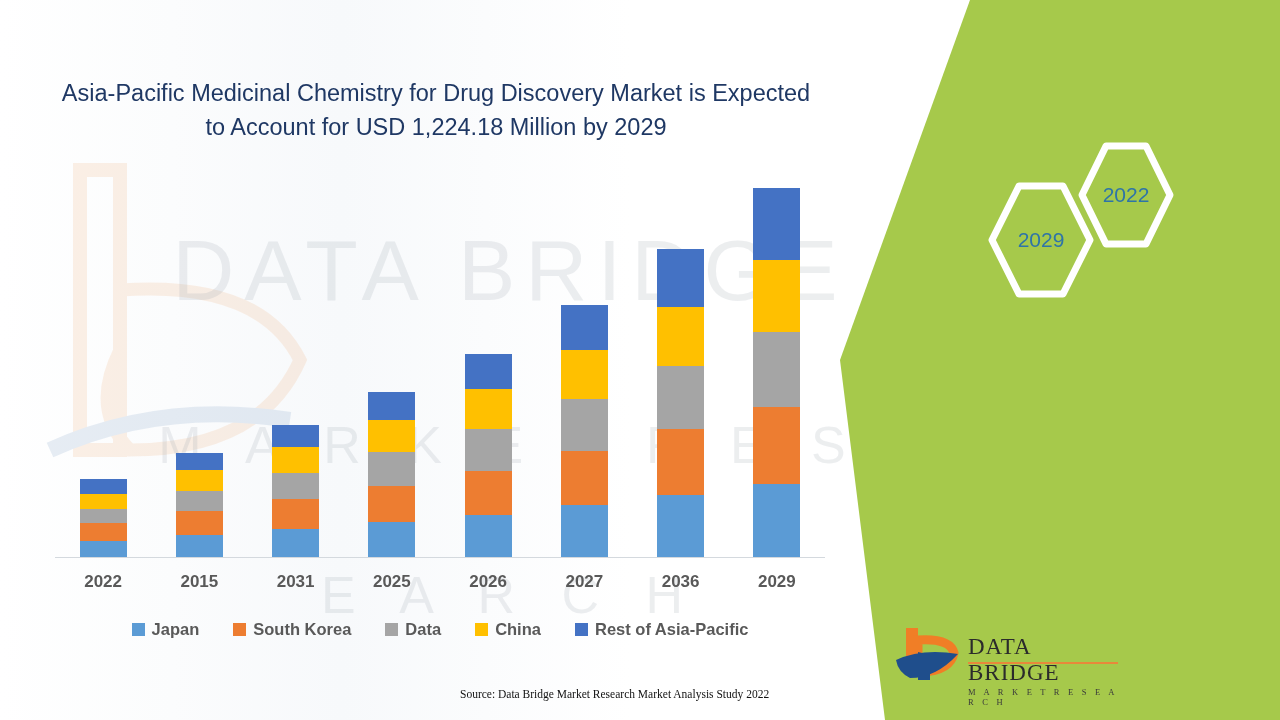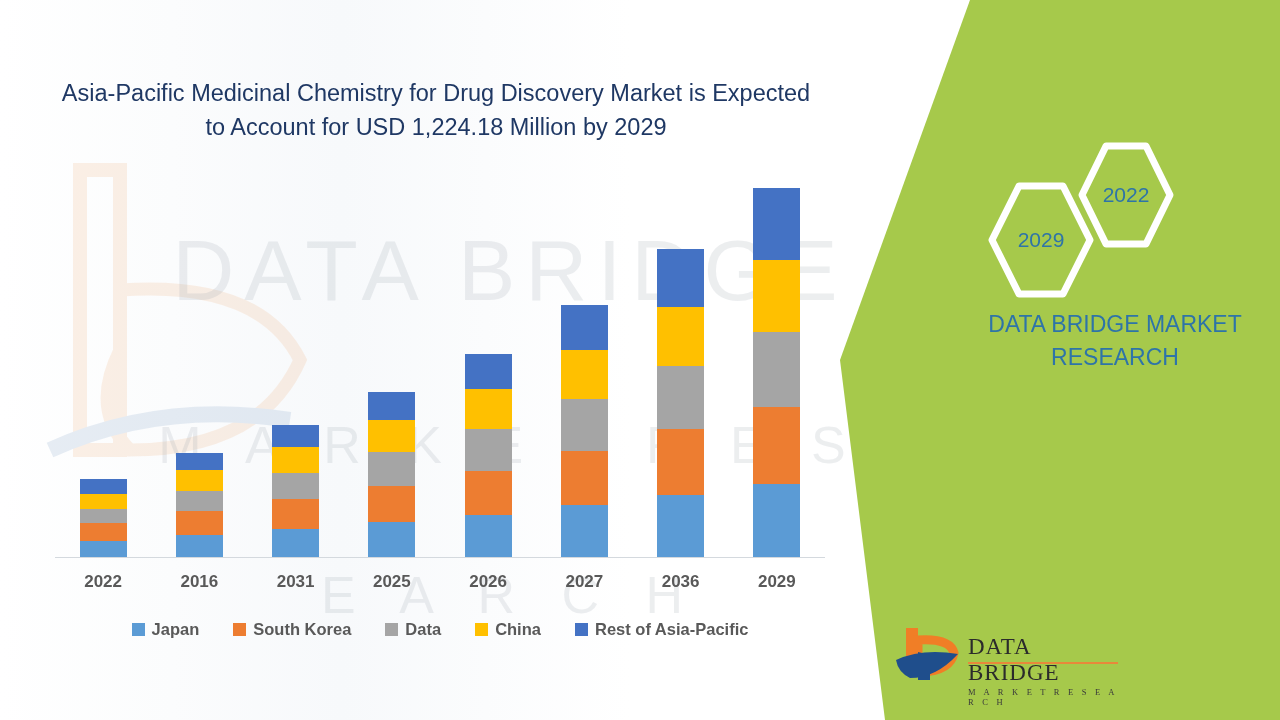--- a/index.html
+++ b/index.html
@@ -207,21 +207,21 @@
               <div class="seg" style="height: 71.46px; background: rgb(255, 192, 0);"></div>
               <div class="seg" style="height: 72.4525px; background: rgb(68, 114, 196);"></div>
             </div>
           </div>
         </div>
       <div class="axis-line"></div>
     </div>
 
     <div class="xlabels" id="xlabels">
         <div class="xlabel">2022</div>
-        <div class="xlabel">2016</div>
+        <div class="xlabel">2015</div>
         <div class="xlabel">2031</div>
         <div class="xlabel">2025</div>
         <div class="xlabel">2026</div>
         <div class="xlabel">2027</div>
         <div class="xlabel">2036</div>
         <div class="xlabel">2029</div>
       </div>
 
     <div class="legend" id="legend">
         <div class="legend-item">
@@ -239,20 +239,21 @@
         <div class="legend-item">
           <span class="legend-swatch" style="background: rgb(255, 192, 0);"></span>
           <span class="legend-label">China</span>
         </div>
         <div class="legend-item">
           <span class="legend-swatch" style="background: rgb(68, 114, 196);"></span>
           <span class="legend-label">Rest of Asia-Pacific</span>
         </div>
       </div>
 
+    <div class="footer-right">Source: Data Bridge Market Research Market Analysis Study 2022</div>
   </div>
 
   <div class="right-pane"></div>
 
 
   <div class="hexes">
 
     <div class="hex" style="left:96px;top:0px;width:100px;height:110px;">
       <svg width="100" height="110" viewBox="0 0 100 110">
         <polygon points="30,6 70,6 94,55 70,104 30,104 6,55" fill="none" stroke="#ffffff" stroke-width="7" stroke-linejoin="round"></polygon>
@@ -261,21 +262,20 @@
     </div>
 
     <div class="hex" style="left:6px;top:40px;width:110px;height:120px;">
       <svg width="110" height="120" viewBox="0 0 110 120">
         <polygon points="33,6 77,6 104,60 77,114 33,114 6,60" fill="none" stroke="#ffffff" stroke-width="7" stroke-linejoin="round"></polygon>
       </svg>
       <div class="lbl">2029</div>
     </div>
   </div>
 
-  <div class="brand">DATA BRIDGE MARKET RESEARCH</div>
 
   <svg class="logo" viewBox="0 0 215 62">
     <path d="M18 6 L30 6 L30 50 L18 50 Z" fill="#F07E26"></path>
     <path d="M30 18 Q62 16 66 31 Q62 49 33 50 Q20 44 30 34 Z" fill="none" stroke="#F07E26" stroke-width="9"></path>
     <path d="M8 38 Q34 26 70 32 Q48 56 22 56 Q10 50 8 38 Z" fill="#1F4E8C"></path>
     <path d="M30 30 L30 58 L42 58 L42 33 Z" fill="#1F4E8C"></path>
   </svg>
   <div class="logo-text">
     <span class="t1">DATA BRIDGE</span>
     <span class="t2">M A R K E T   R E S E A R C H</span>

